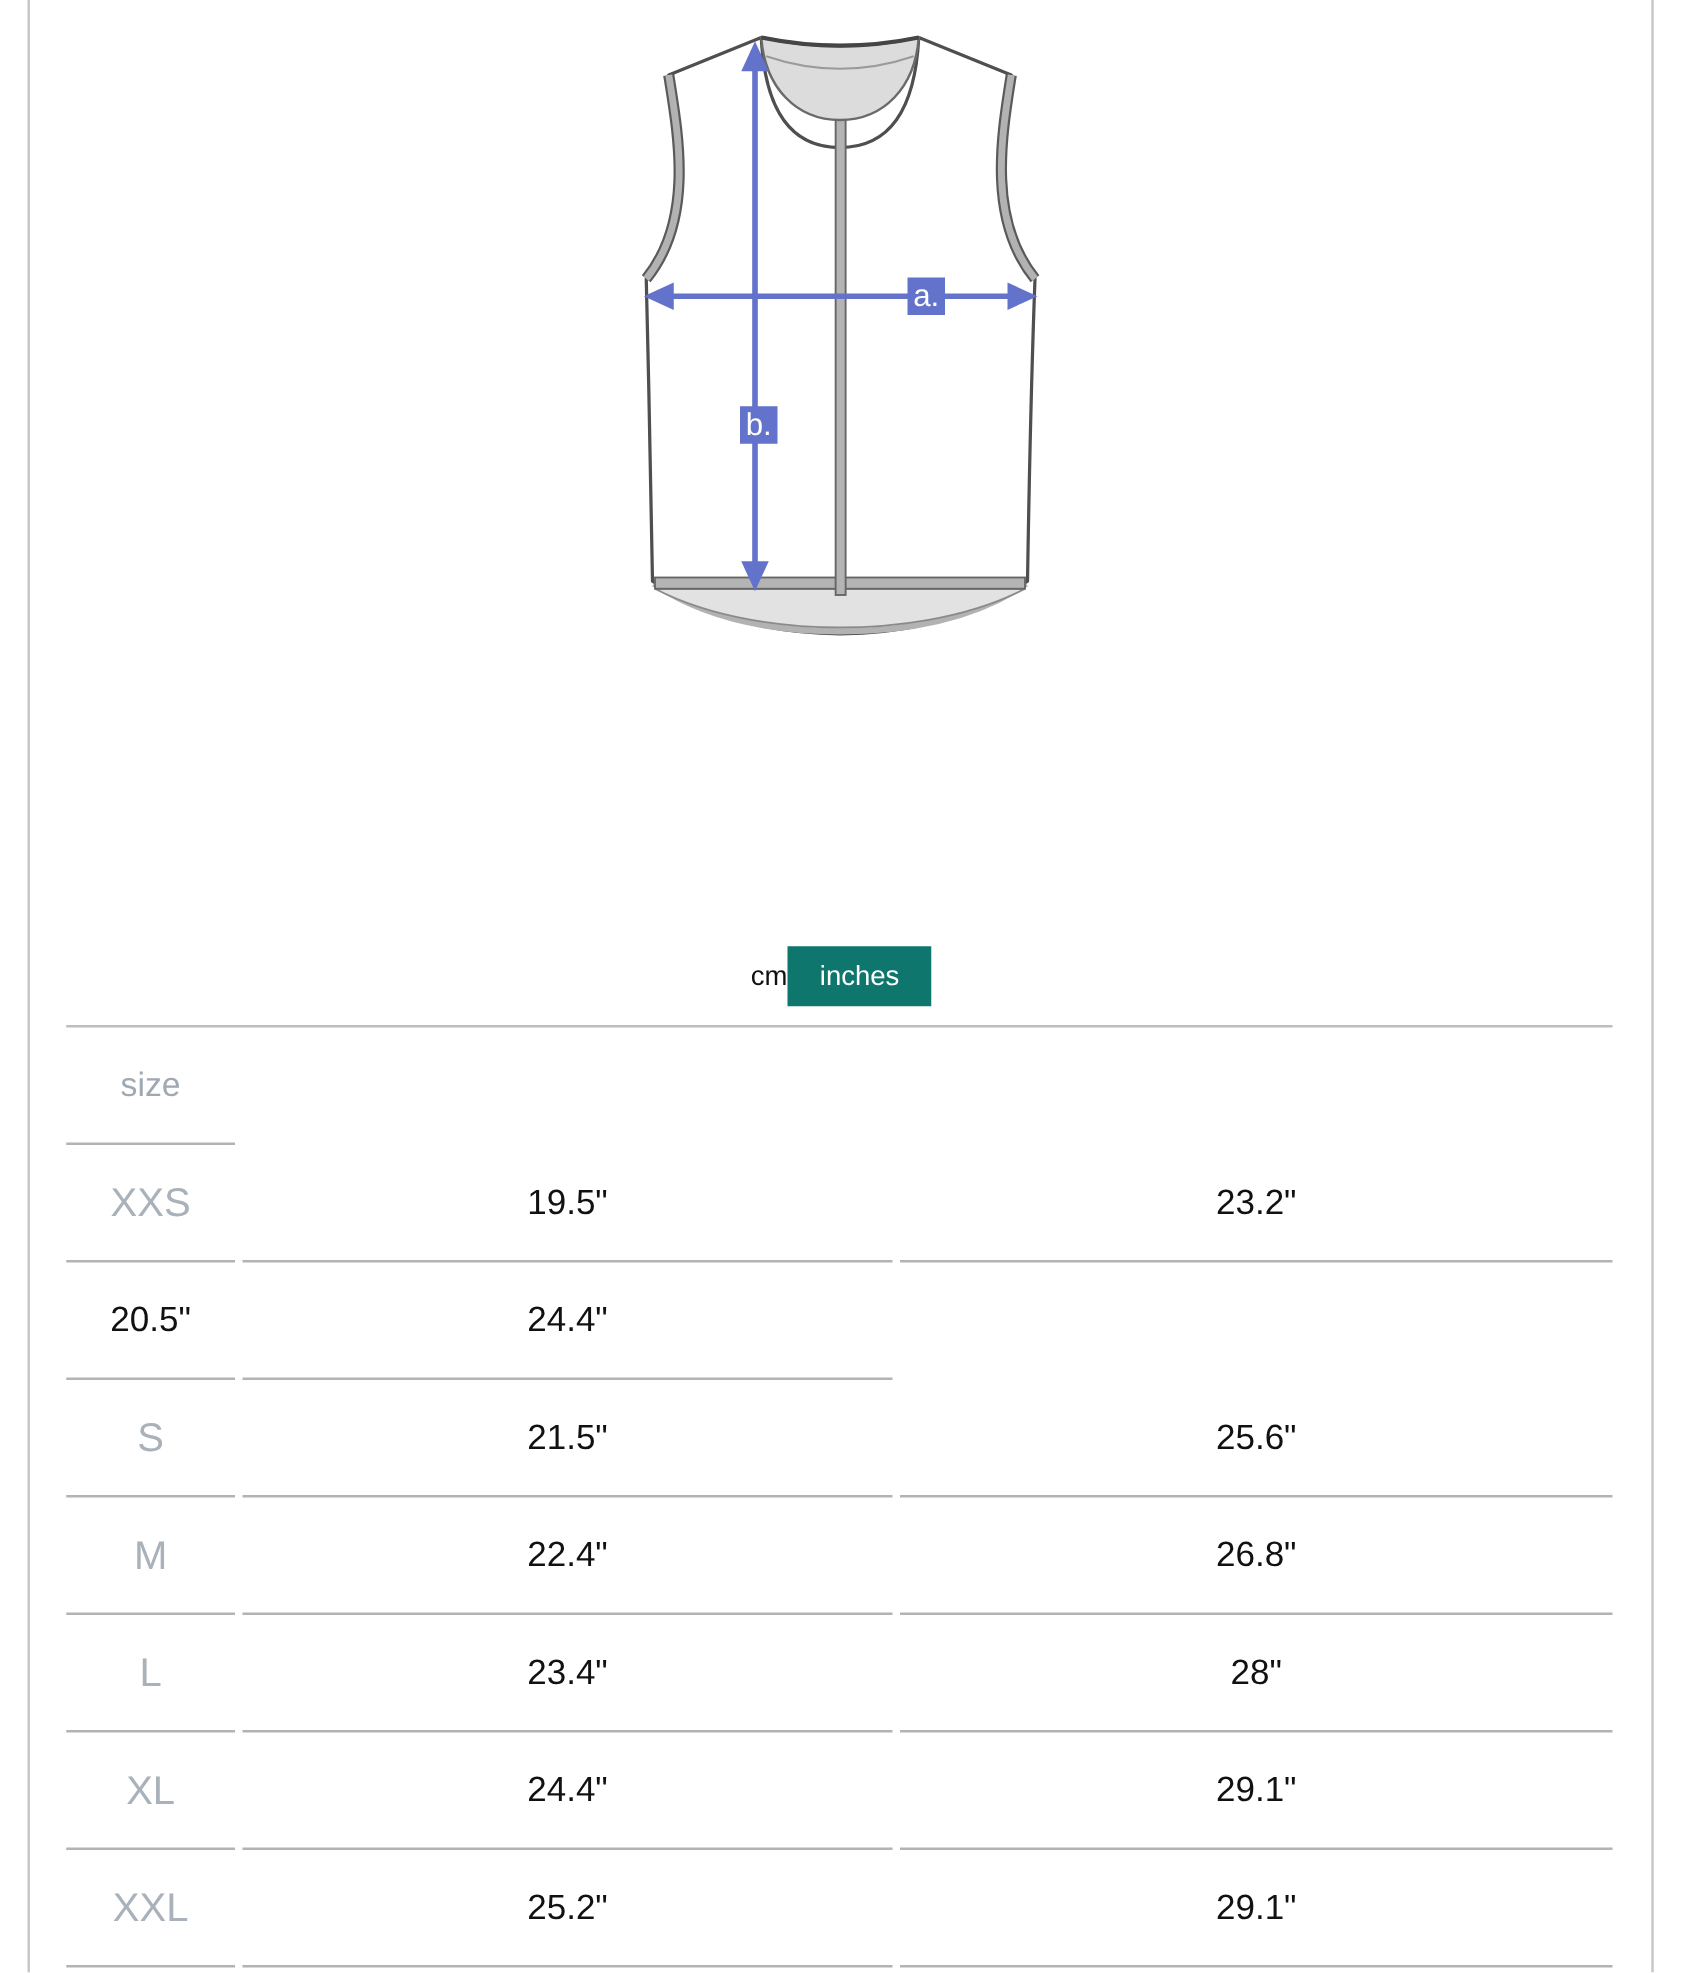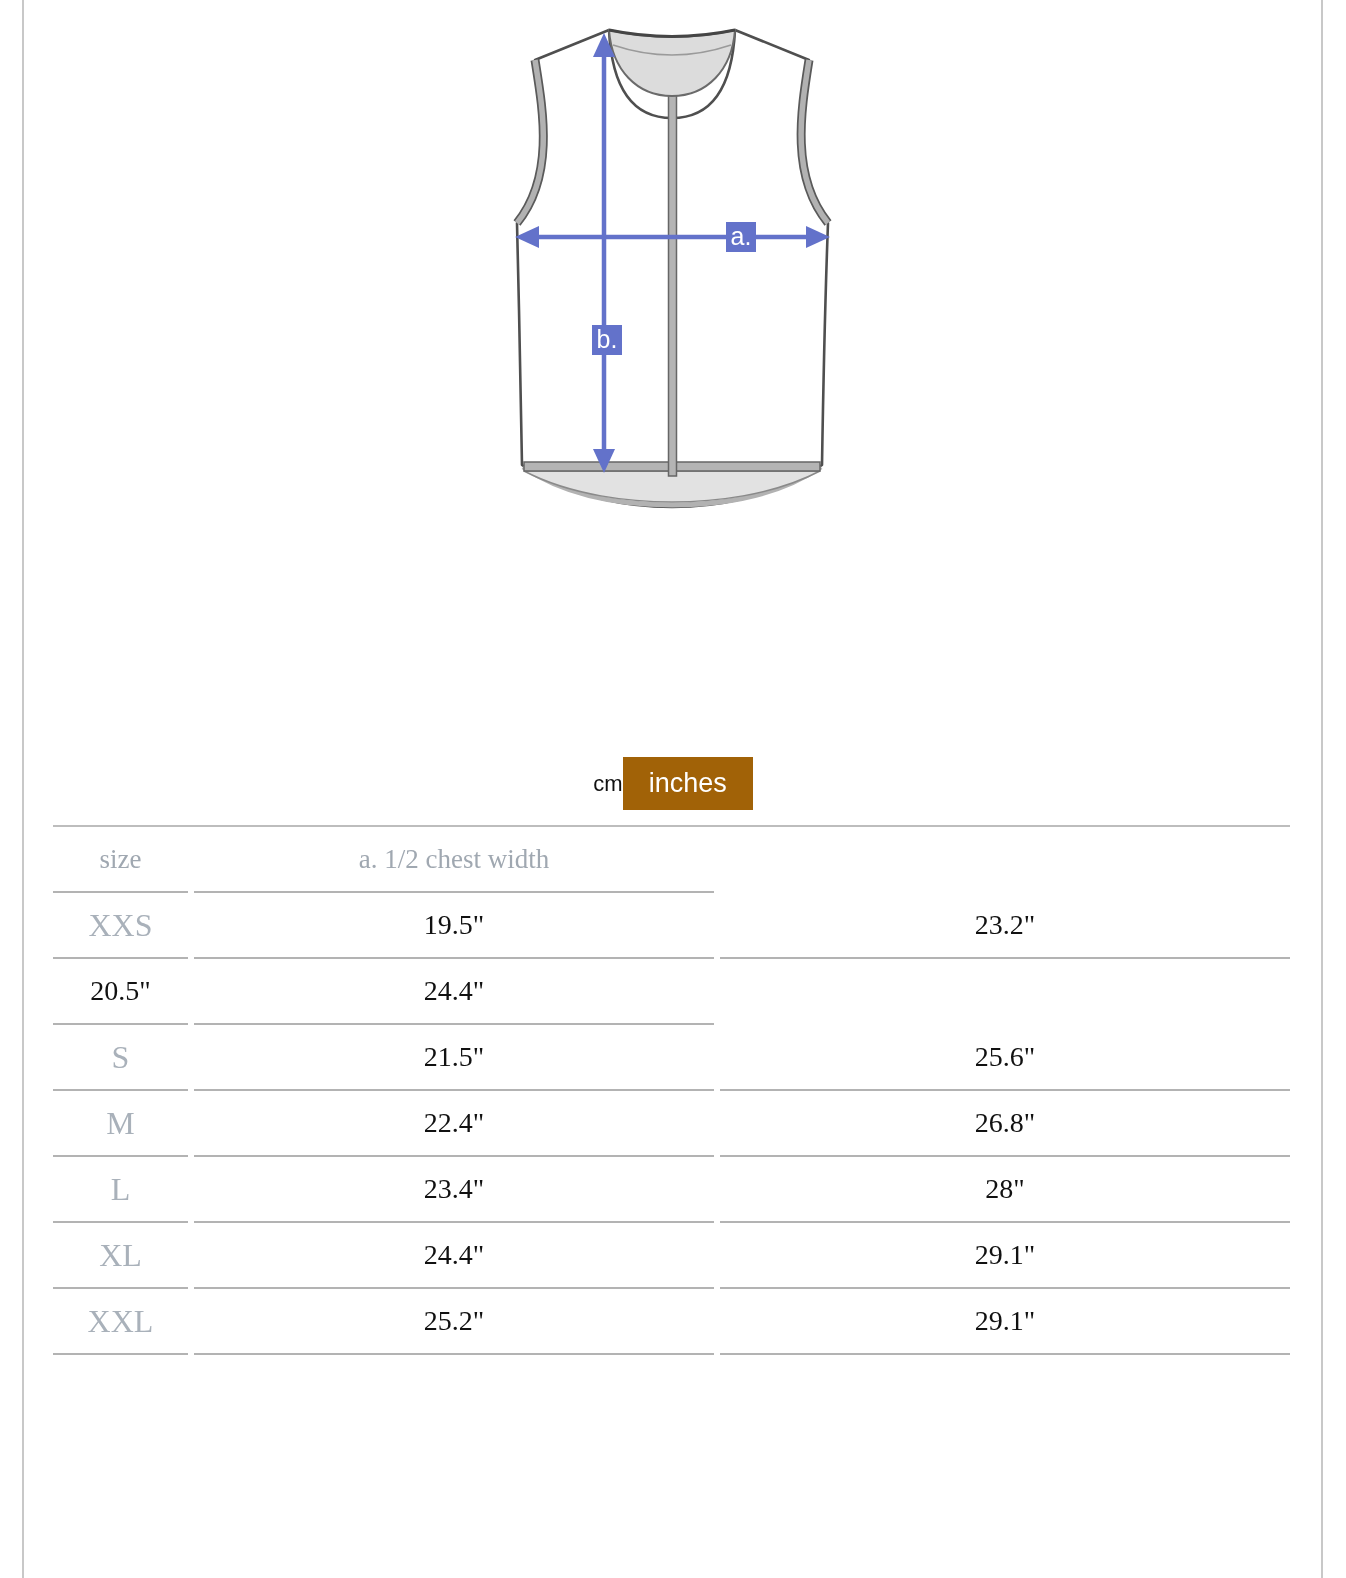--- a/index.html
+++ b/index.html
@@ -8,27 +8,27 @@
   .panel { position:relative; width:1346px; height:1578px; background:#fff; }
   .panel-edge { position:absolute; top:0; bottom:0; width:2px; background:#c8c8c8; }
   .panel-edge.left { left:22px; }
   .panel-edge.right { left:1321px; }
 
   .diagram-wrap { padding-top:18px; display:flex; justify-content:center; }
 
   .unit-toggle { margin-top:245px; display:flex; justify-content:center;
                  align-items:center; }
   .unit-cm { font-size:22px; color:#111; cursor:pointer; }
-  .unit-inches { background:#a16207; color:#fff; font-size:27px; font-weight:500;
+  .unit-inches { background:#0f766e; color:#fff; font-size:22px; font-weight:500;
                  padding:11px 26px; cursor:pointer; }
 
   .size-table { margin:15px 0 0 53px; width:1237px; border-top:2px solid #bdbdbd; }
   .t-row { display:grid; grid-template-columns:135px 520px 570px; column-gap:6px; }
-  .t-cell { height:66px; display:flex; align-items:center; justify-content:center;
-            border-bottom:2px solid #b3b3b3;font-family:Liberation Serif, serif; }
+  .t-cell { height:94px; display:flex; align-items:center; justify-content:center;
+            border-bottom:2px solid #b3b3b3; }
   .t-head .t-cell { color:#a0a8b1; font-size:27px; }
   .cell-size  { color:#a9b1ba; font-size:32px; }
   .cell-value { color:#111111; font-size:28px; }
 </style>
 </head>
 <body>
 
 <div class="panel">
   <div class="panel-edge left"></div>
   <div class="panel-edge right"></div>
@@ -86,21 +86,20 @@
   </div>
 
   <div class="unit-toggle">
     <span class="unit-cm">cm</span>
     <span class="unit-inches">inches</span>
   </div>
 
   <div class="size-table">
     <div class="t-row t-head">
       <div class="t-cell">size</div>
-      <div class="t-cell">a. 1/2 chest width</div>
     </div>
 
     <div class="t-row">
       <div class="t-cell cell-size">XXS</div>
       <div class="t-cell cell-value">19.5"</div>
       <div class="t-cell cell-value">23.2"</div>
     </div>
     <div class="t-row">
       <div class="t-cell cell-value">20.5"</div>
       <div class="t-cell cell-value">24.4"</div>

